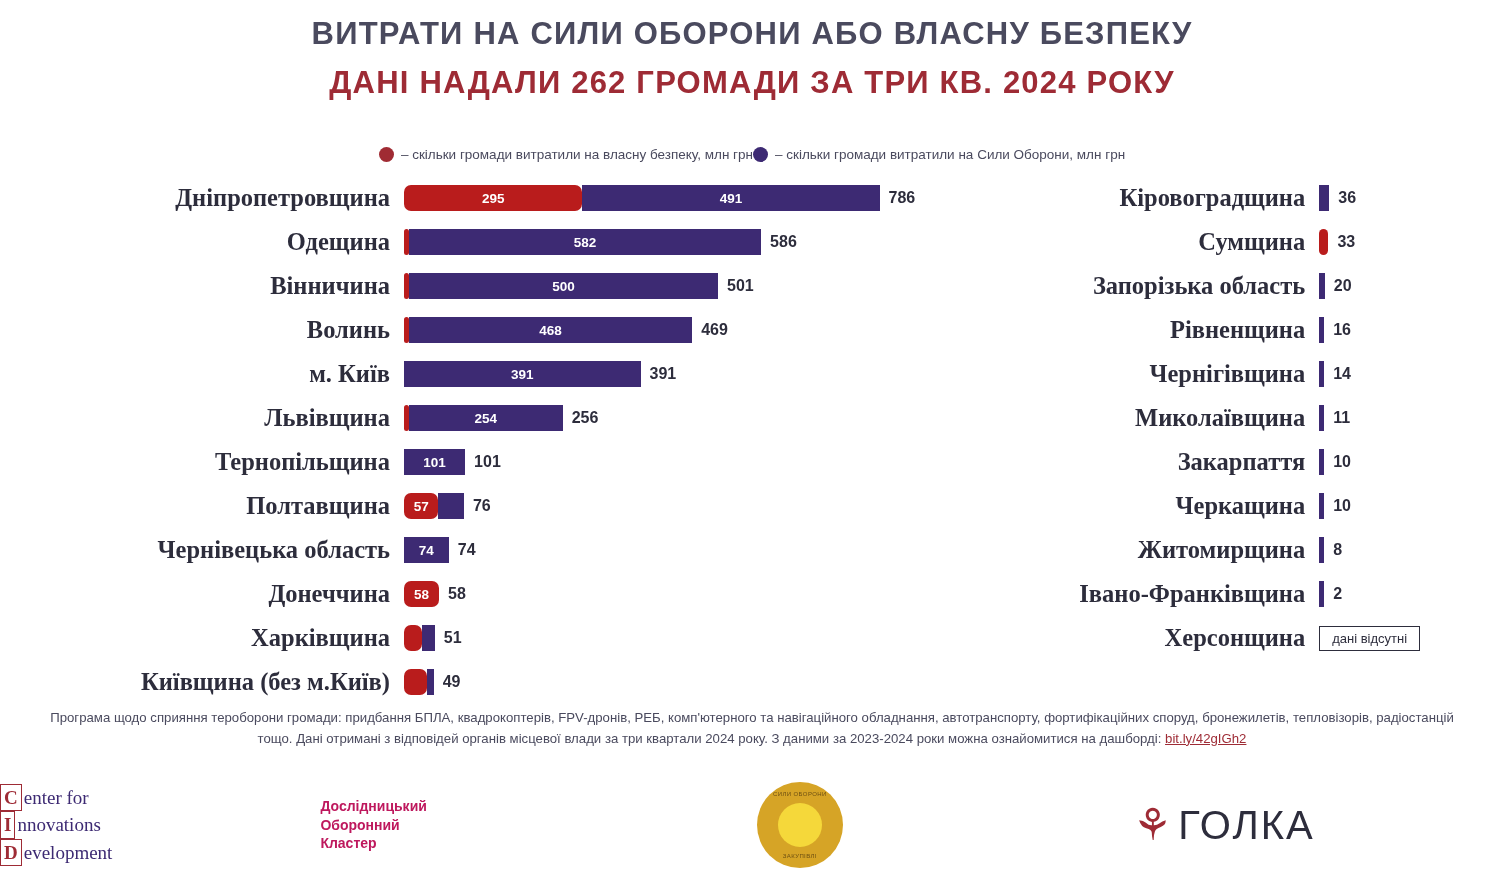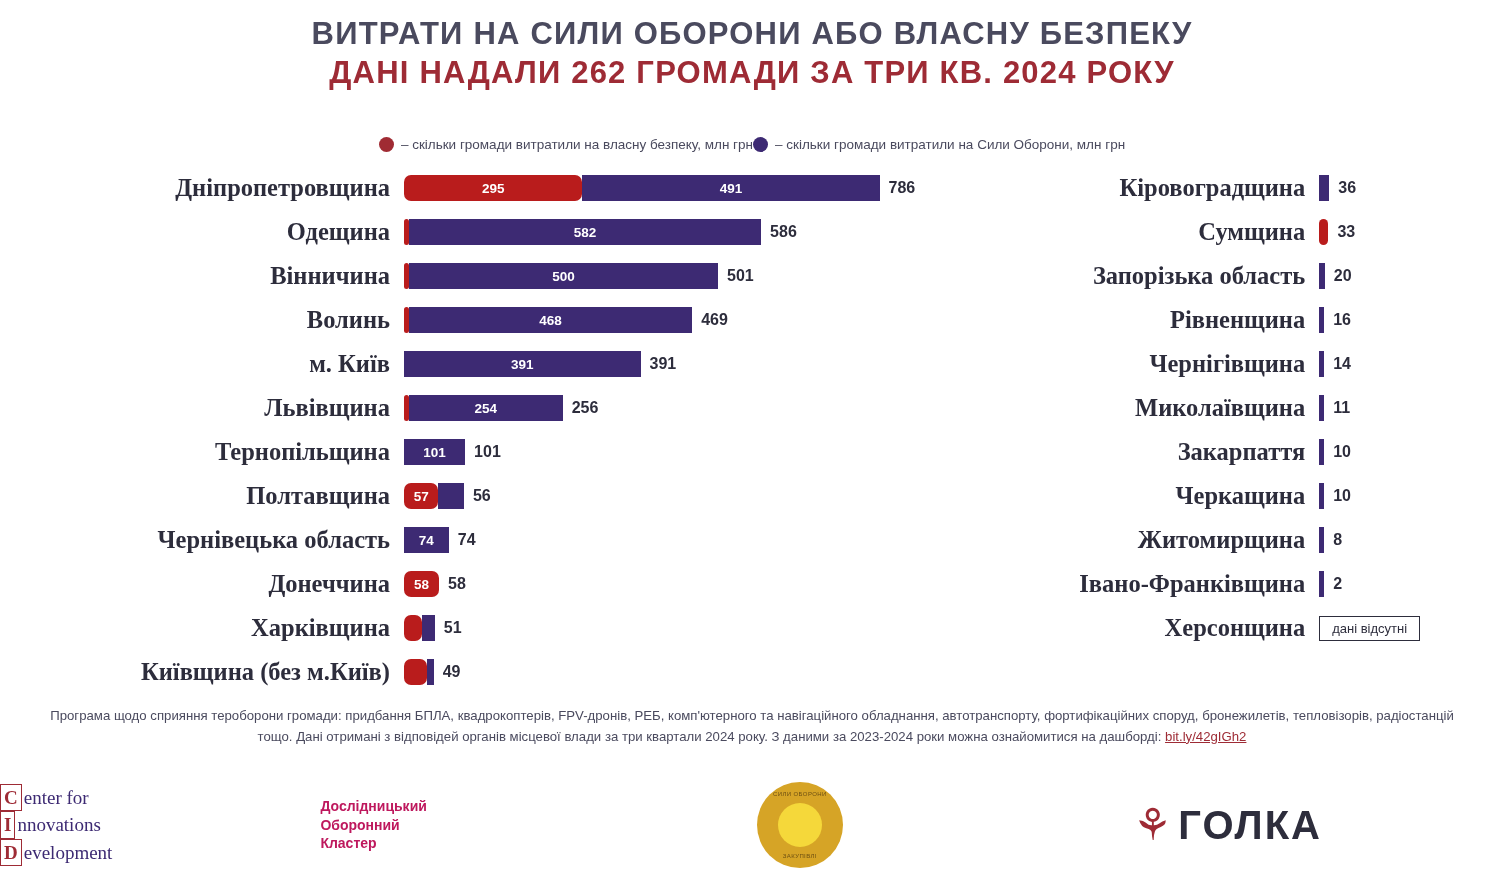--- a/index.html
+++ b/index.html
@@ -29,21 +29,21 @@
     color: #4a4a5e;
     line-height: 1.18;
   }
   .title-sub {
     font-family: "Liberation Sans", sans-serif;
     font-size: 31px;
     font-weight: bold;
     letter-spacing: 1.2px;
     color: #9e2b35;
     line-height: 1.18;
-    margin-top: 2px;
+    margin-top: 12px;
   }
 
   
   .legend {
     display: flex;
     justify-content: center;
     align-items: center;
     margin-top: 46px;
   }
   .legend-item {
@@ -120,21 +120,21 @@
     border: 1.6px solid #2d2d3c;
     background: #ffffff;
     color: #2d2d3c;
     font-size: 13px;
     padding: 4px 12px;
     white-space: nowrap;
   }
 
   
   .footnote {
-    margin-top: 12px;
+    margin-top: 4px;
     padding: 0 36px;
     text-align: center;
     font-size: 13.2px;
     line-height: 1.55;
     color: #4a4a5e;
   }
   .footnote a {
     color: #9e2b35;
     text-decoration: underline;
   }
@@ -201,21 +201,21 @@
     align-items: center;
     gap: 6px;
   }
   .golka-mark {
     font-size: 44px;
     color: #9e2b35;
     line-height: 1;
   }
   .golka-text {
     font-size: 40px;
-    font-weight: bold;
+    font-weight: normal;
     letter-spacing: 2px;
     color: #2d2d3c;
   }
 </style>
 </head>
 <body>
 
 <div class="header">
   <div class="title-main">ВИТРАТИ НА СИЛИ ОБОРОНИ АБО ВЛАСНУ БЕЗПЕКУ</div>
   <div class="title-sub">ДАНІ НАДАЛИ 262 ГРОМАДИ ЗА ТРИ КВ. 2024 РОКУ</div>
@@ -286,21 +286,21 @@
         <div class="bars">
           <div class="bar defense" style="width: 61.105px;">101</div>
           <div class="bar-total">101</div>
         </div>
       </div>
       <div class="row">
         <div class="row-label">Полтавщина</div>
         <div class="bars">
           <div class="bar security" style="width: 34.485px;">57</div>
           <div class="bar defense" style="width: 25.41px;"></div>
-          <div class="bar-total">56</div>
+          <div class="bar-total">76</div>
         </div>
       </div>
       <div class="row">
         <div class="row-label">Чернівецька область</div>
         <div class="bars">
           <div class="bar defense" style="width: 44.77px;">74</div>
           <div class="bar-total">74</div>
         </div>
       </div>
       <div class="row">

